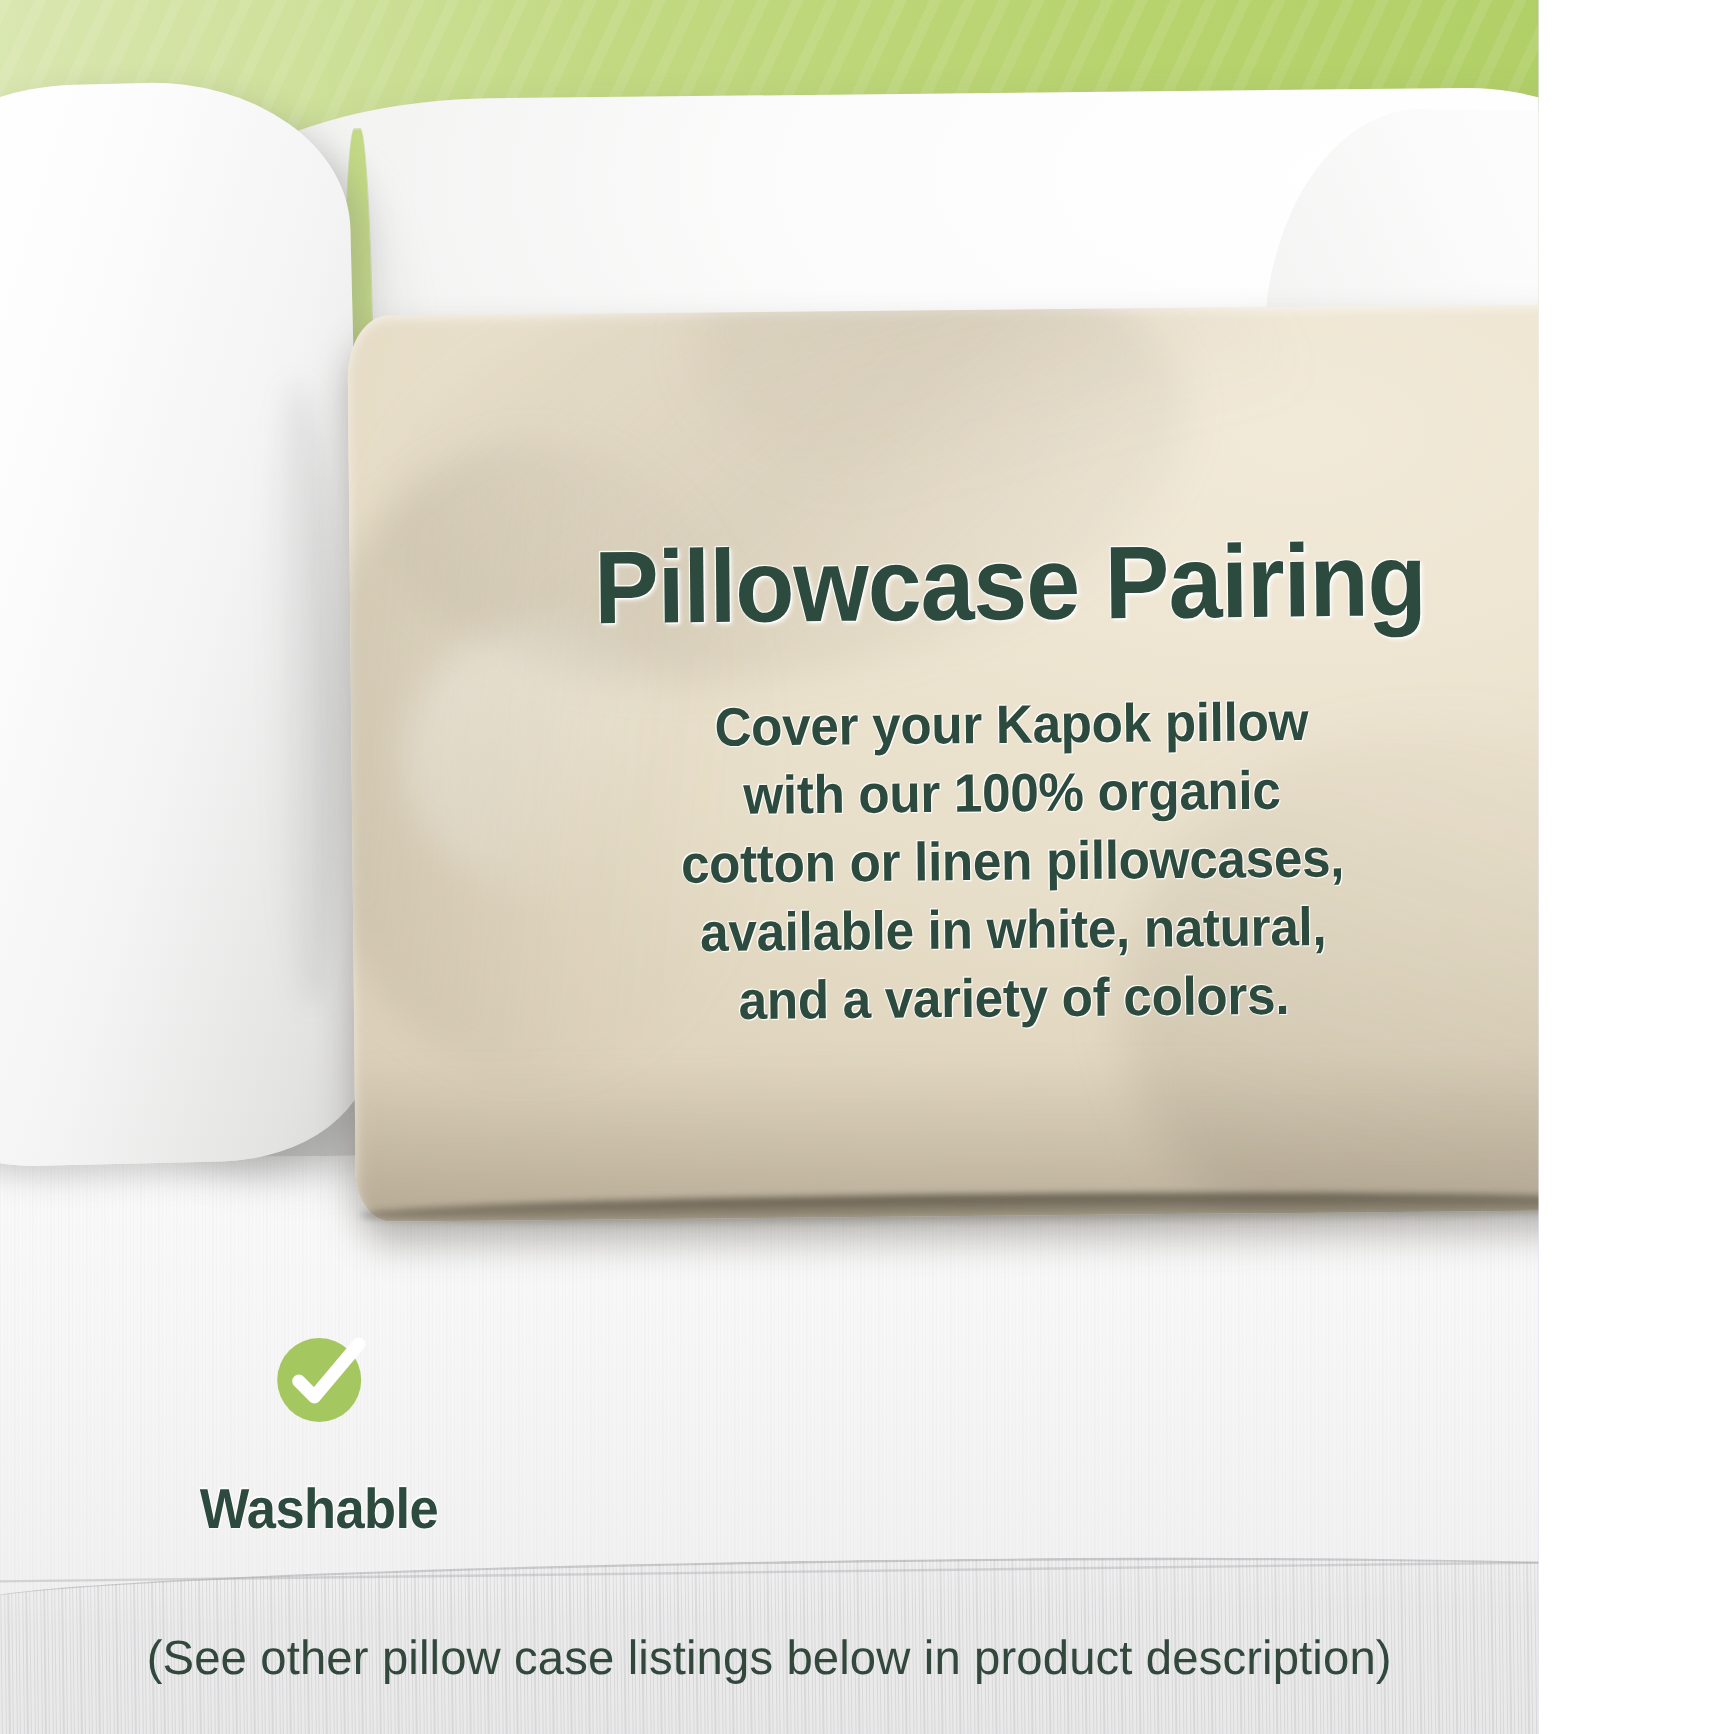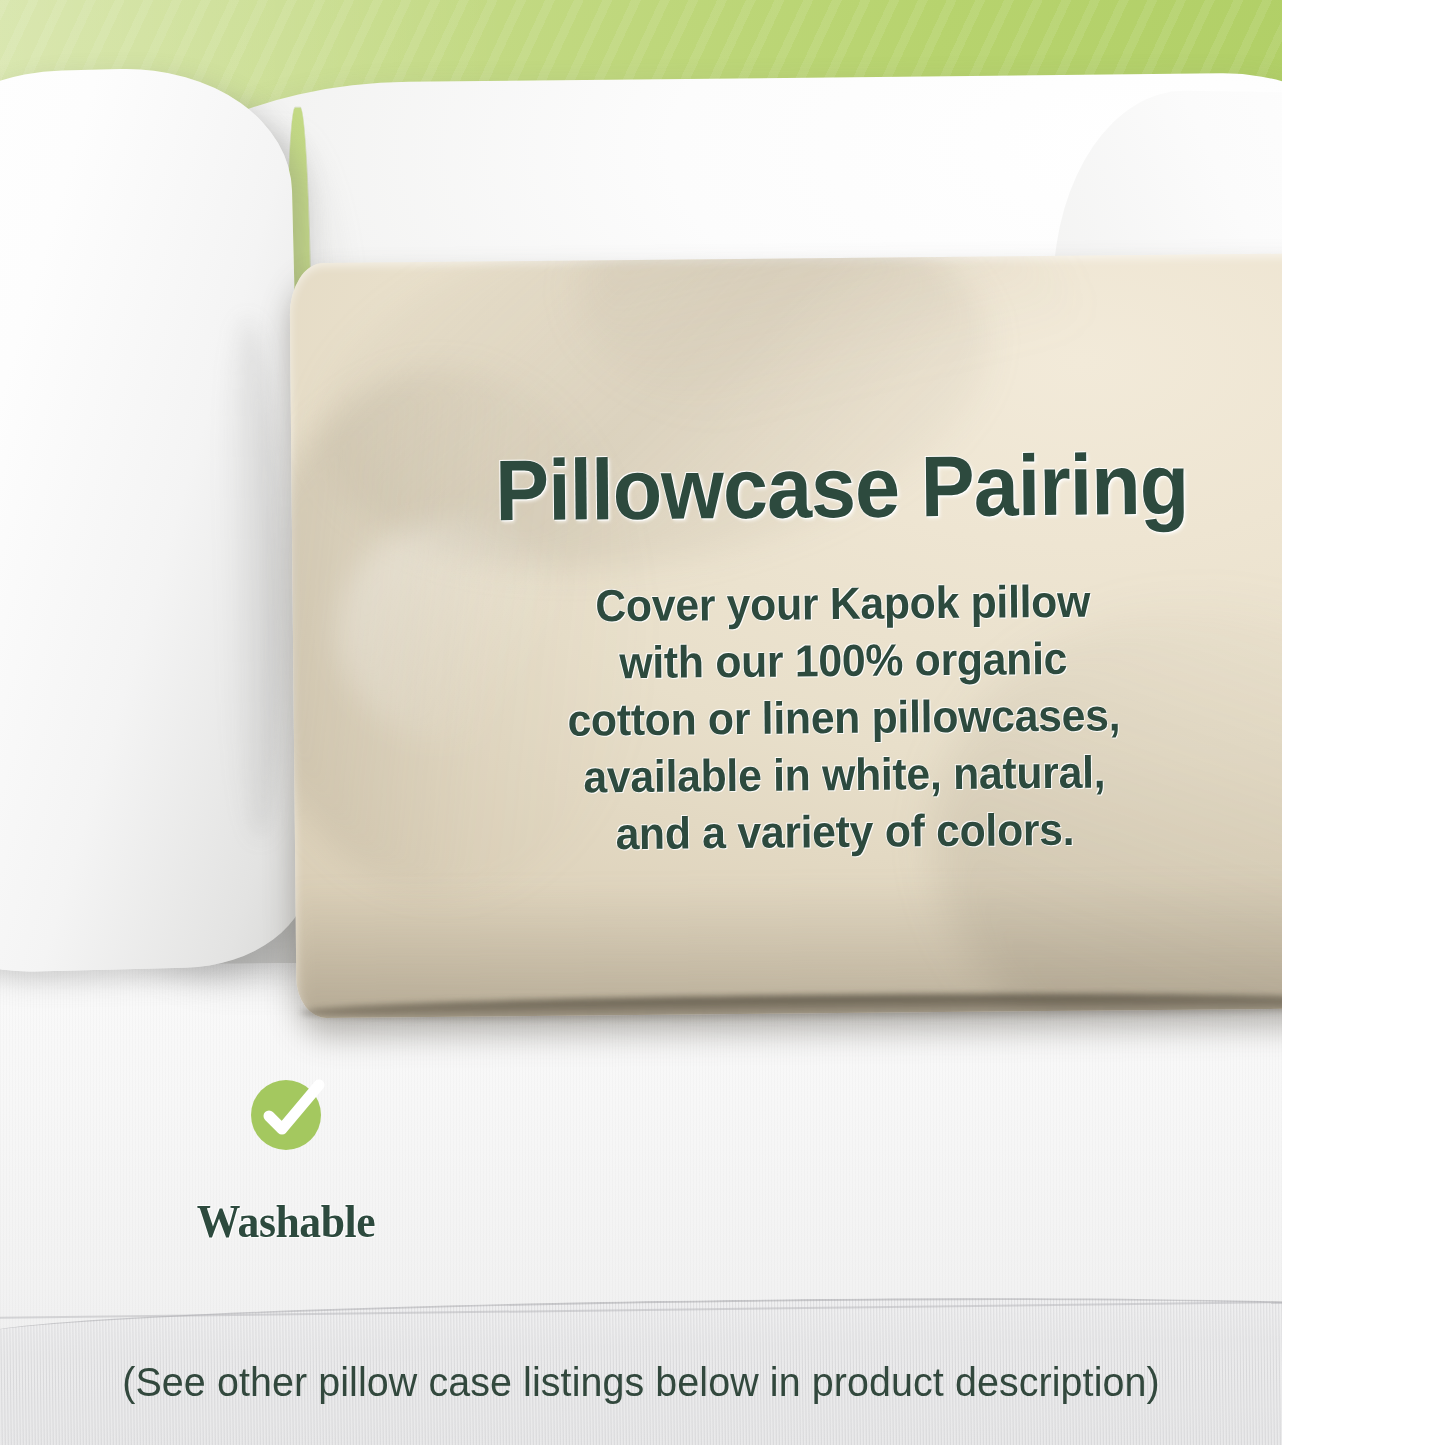--- a/index.html
+++ b/index.html
@@ -196,22 +196,22 @@
     transform:scaleX(.95);
     text-shadow:
       0 0 2px rgba(255,255,255,.9),
       1px 1px 0 rgba(255,255,255,.85),
       -1px -1px 0 rgba(255,255,255,.85);
   }
   .subcopy .ln{display:block;}
 
   
   .features{
-    position:absolute;left:76px;top:1080px;width:1325px;height:200px;
-    display:flex;justify-content:space-between;align-items:flex-start;font-family:Liberation Serif, serif;
+    position:absolute;left:56px;top:1080px;width:1325px;height:200px;
+    display:flex;justify-content:space-between;align-items:flex-end;
   }
   .feature{
     width:420px;display:flex;flex-direction:column;align-items:center;
   }
   .check-badge{
     position:relative;width:70px;height:70px;
   }
   .check-badge .disc{
     position:absolute;left:0;top:0;width:70px;height:70px;border-radius:50%;
     background:#a4c85f;

